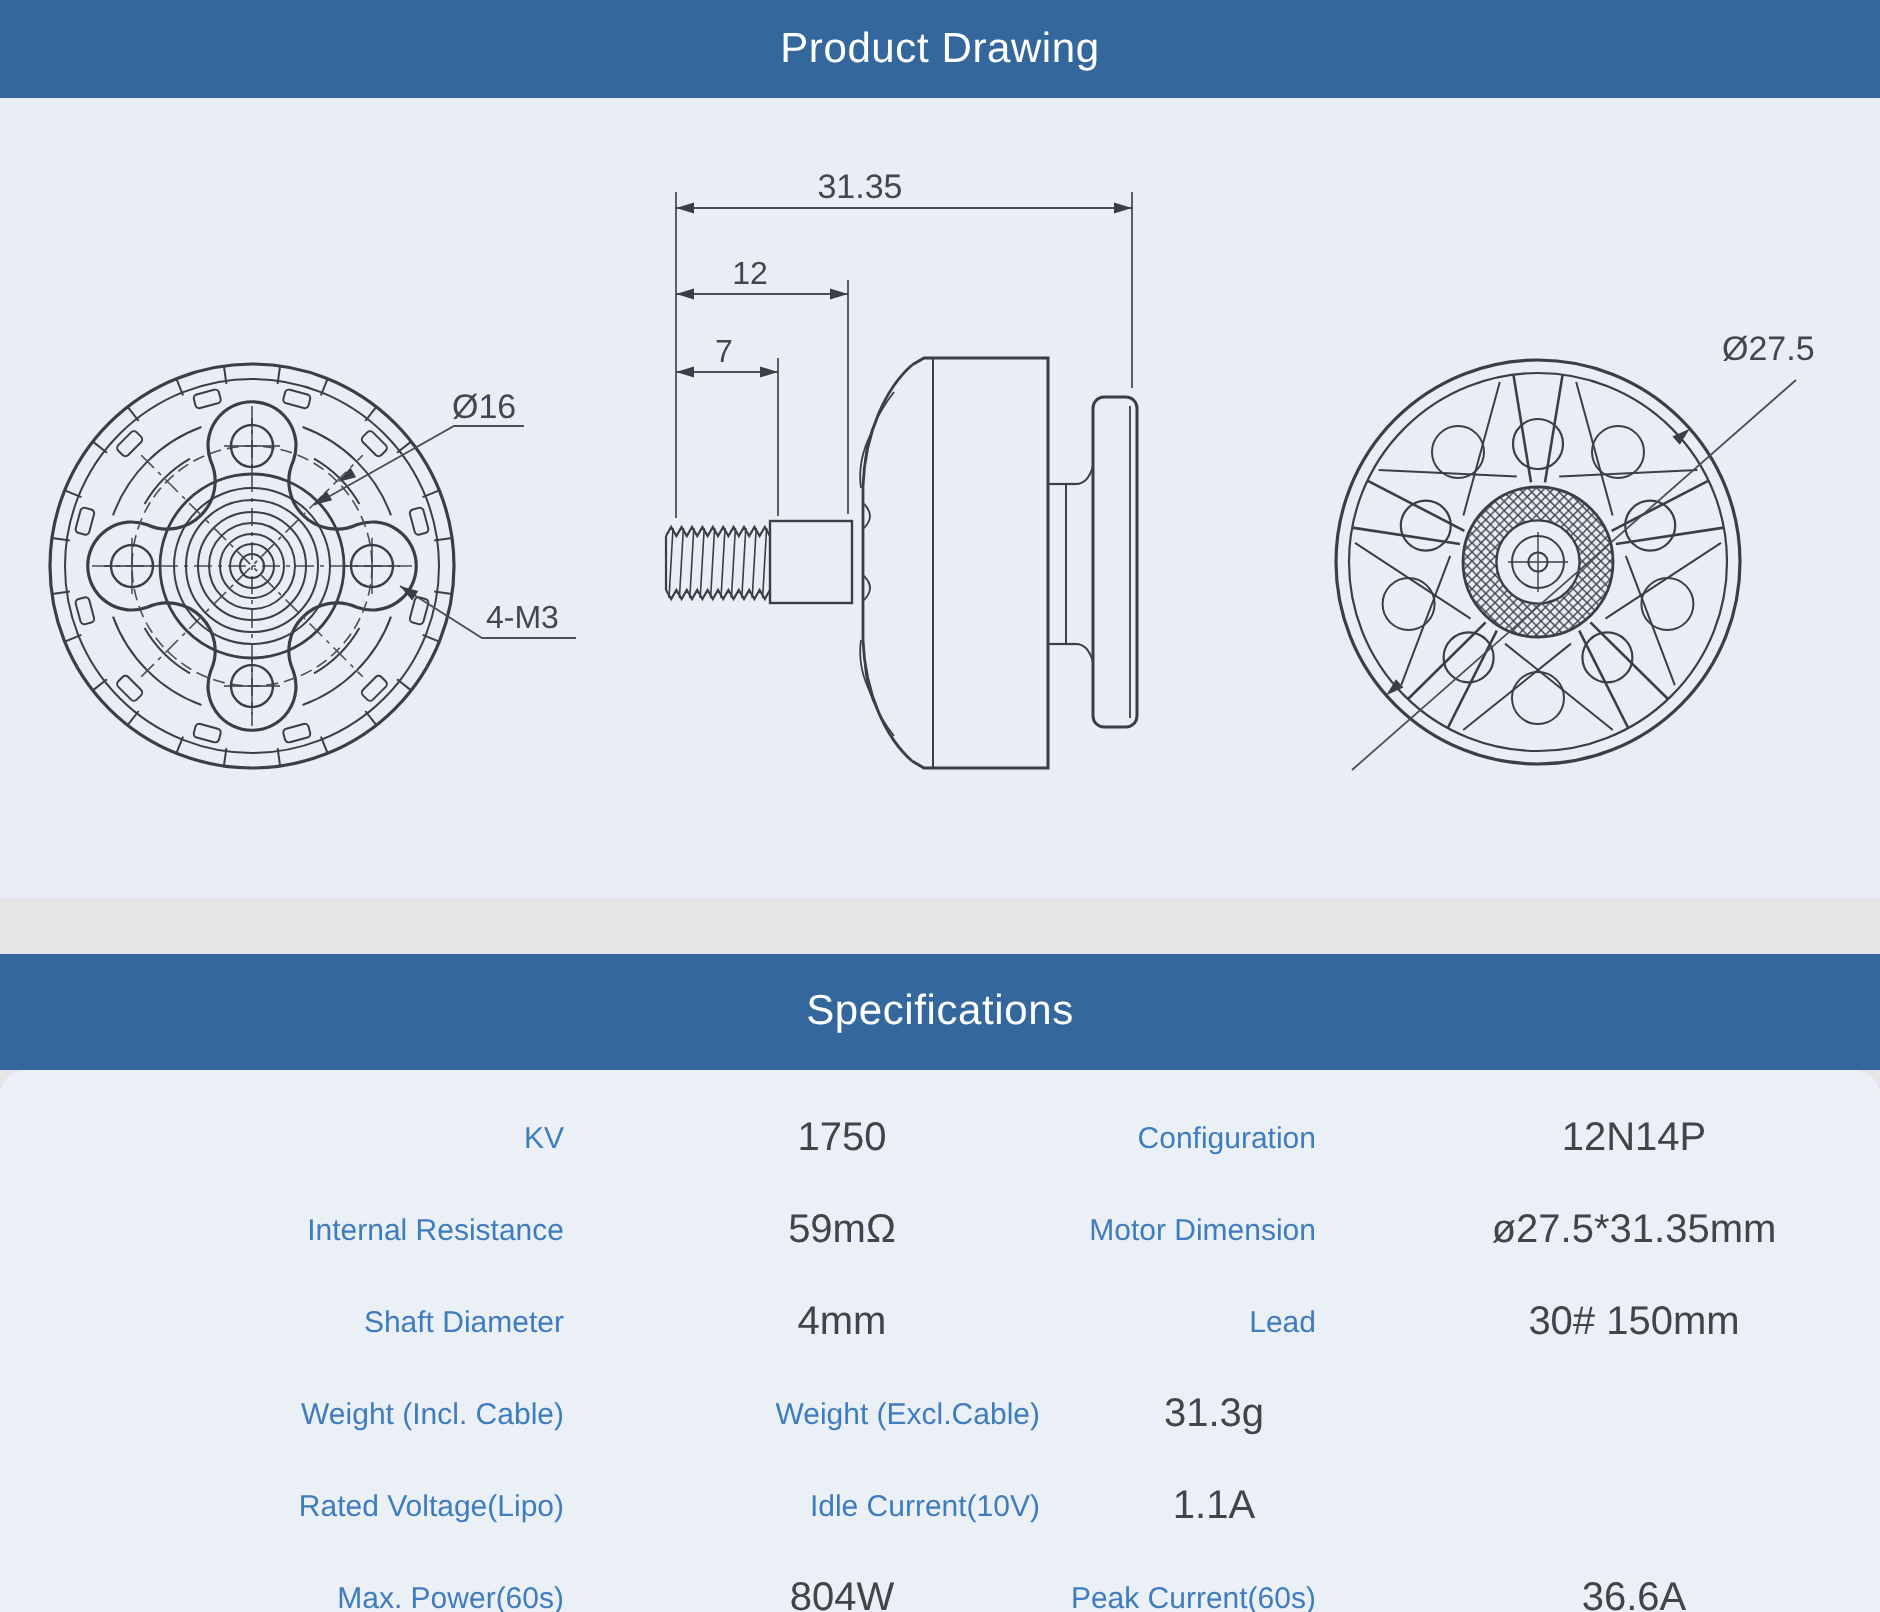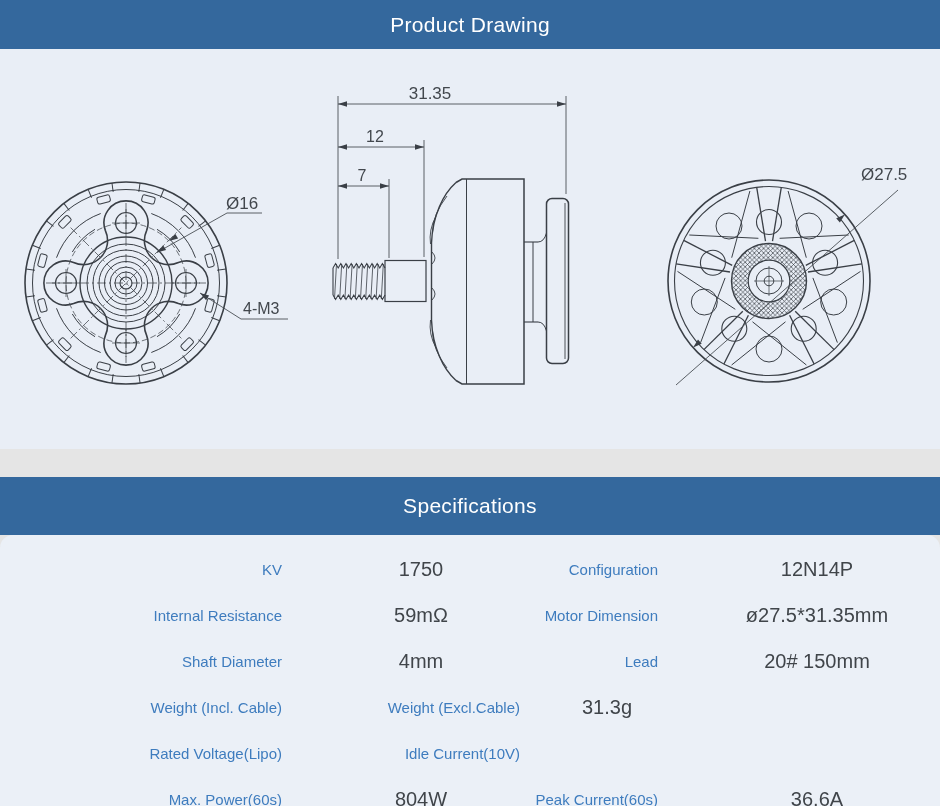--- a/index.html
+++ b/index.html
@@ -297,30 +297,31 @@
     <div class="spec-row">
       <div class="spec-label">Internal Resistance</div>
       <div class="spec-value col2">59mΩ</div>
       <div class="spec-label">Motor Dimension</div>
       <div class="spec-value col4">ø27.5*31.35mm</div>
     </div>
     <div class="spec-row">
       <div class="spec-label">Shaft Diameter</div>
       <div class="spec-value col2">4mm</div>
       <div class="spec-label">Lead</div>
-      <div class="spec-value col4">20# 150mm</div>
+      <div class="spec-value col4">30# 150mm</div>
     </div>
     <div class="spec-row">
       <div class="spec-label">Weight (Incl. Cable)</div>
       <div class="spec-label">Weight (Excl.Cable)</div>
       <div class="spec-value col4">31.3g</div>
     </div>
     <div class="spec-row">
       <div class="spec-label">Rated Voltage(Lipo)</div>
       <div class="spec-label">Idle Current(10V)</div>
+      <div class="spec-value col4">1.1A</div>
     </div>
     <div class="spec-row">
       <div class="spec-label">Max. Power(60s)</div>
       <div class="spec-value col2">804W</div>
       <div class="spec-label">Peak Current(60s)</div>
       <div class="spec-value col4">36.6A</div>
     </div>
   </section>
 
 </div>

